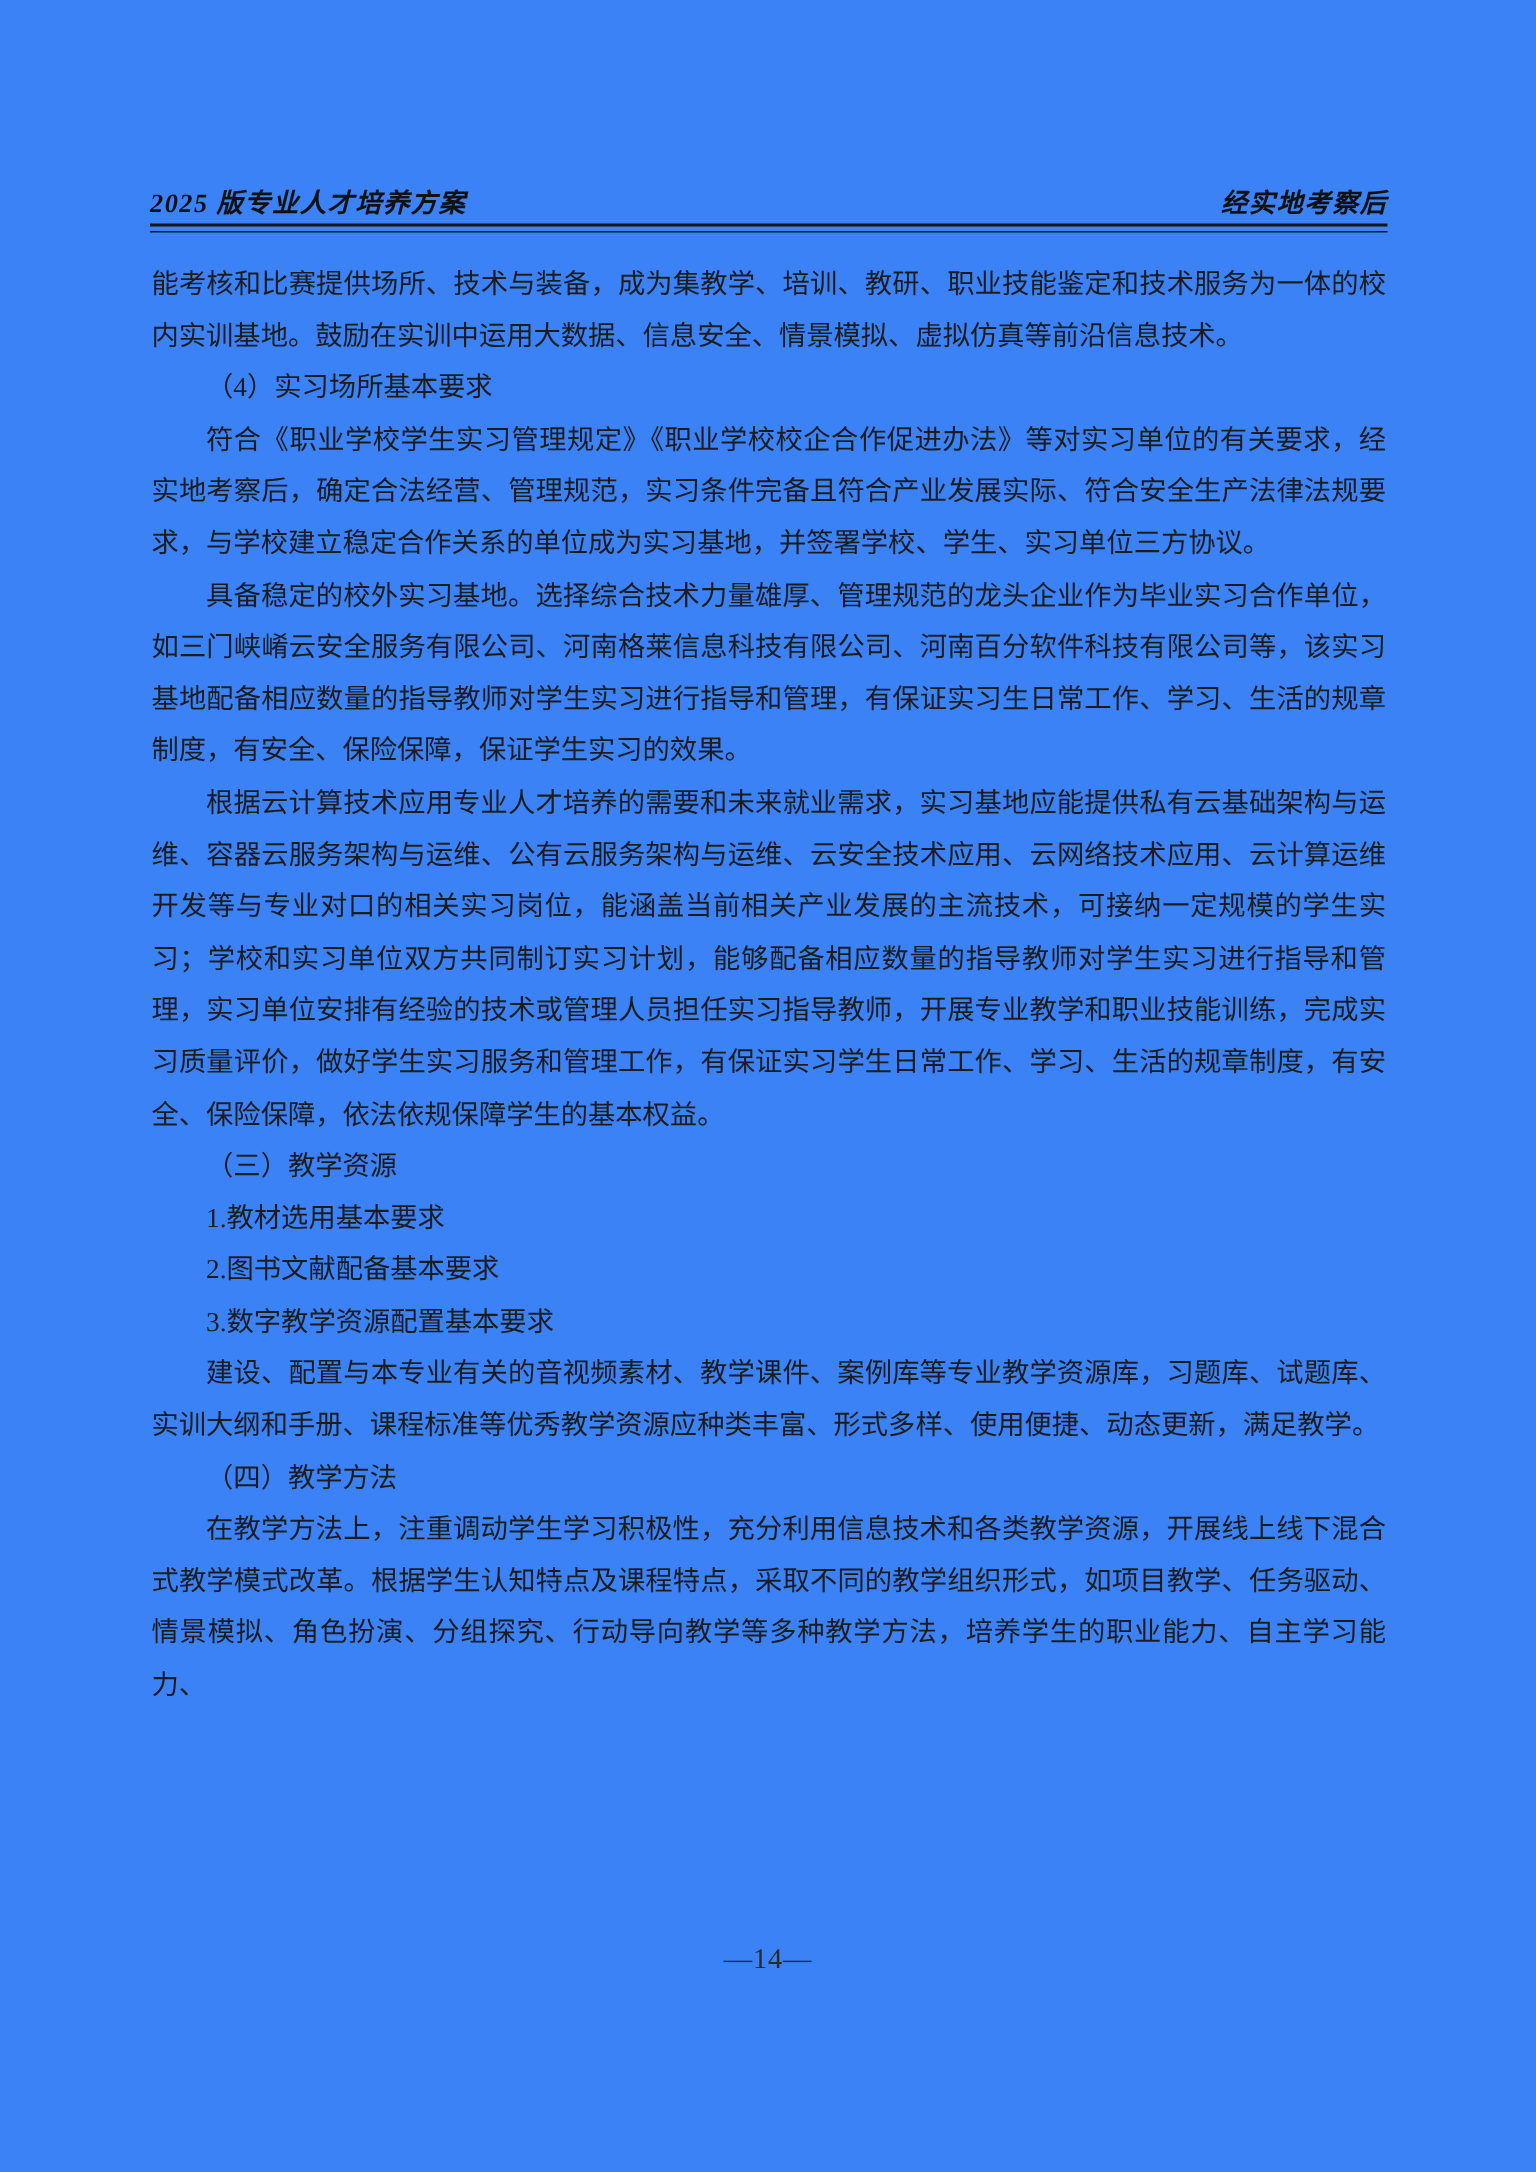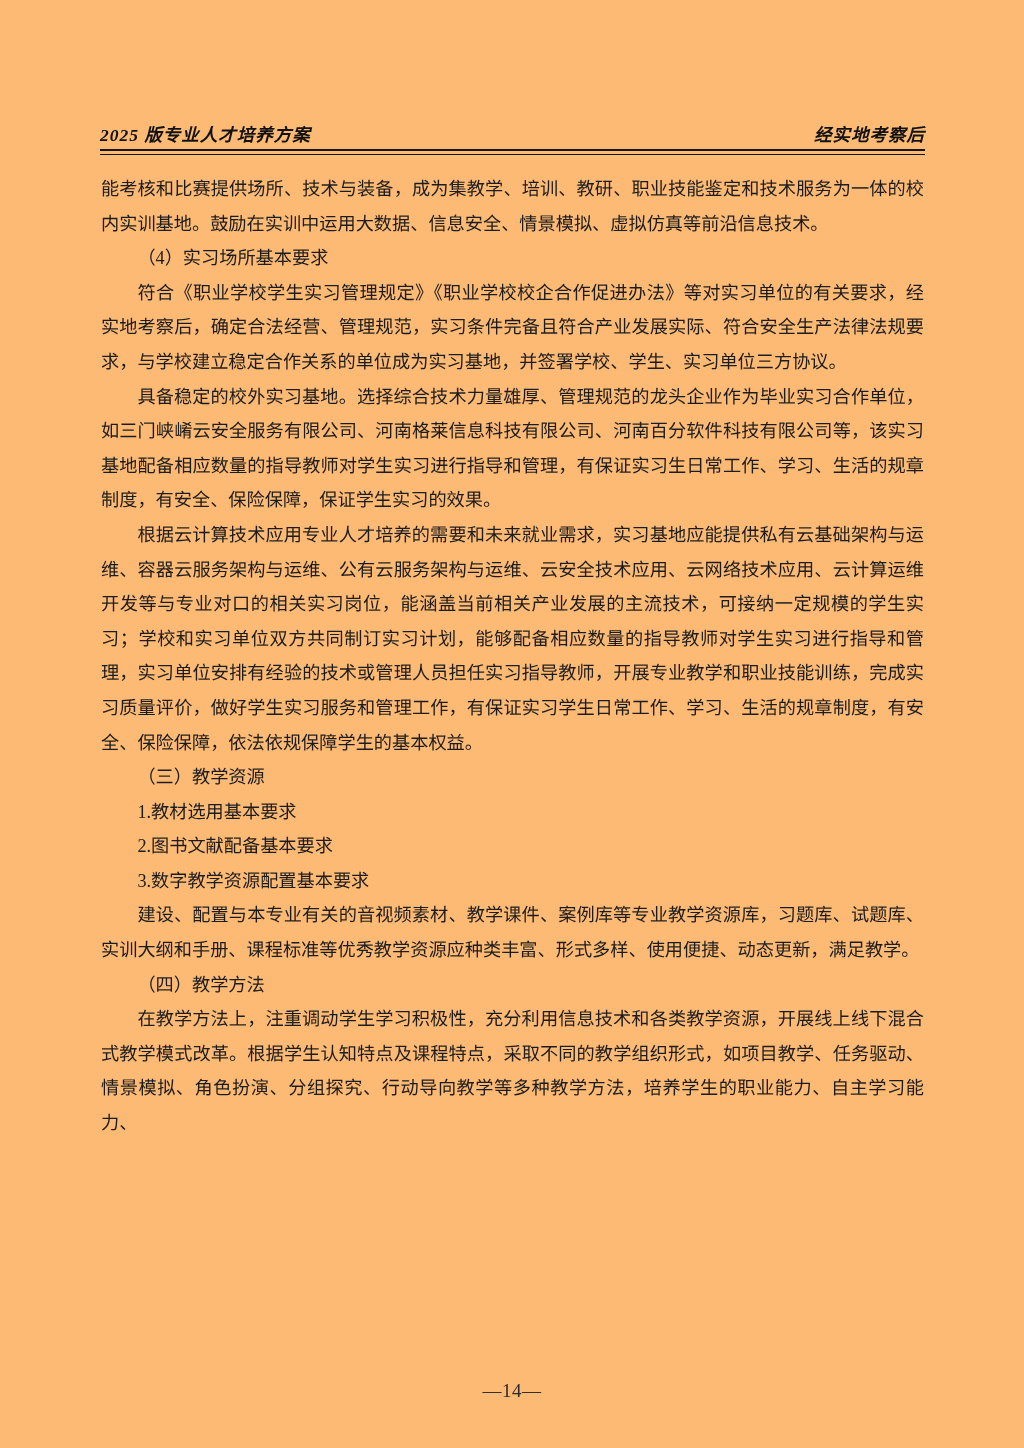--- a/index.html
+++ b/index.html
@@ -4,21 +4,21 @@
 <style>
   html, body {
     margin: 0;
     padding: 0;
     background: #ffffff;
   }
   .page {
     position: relative;
     width: 1024px;
     height: 1448px;
-    background: #fdba74;
+    background: #3b82f6;
     font-family: "Liberation Serif", "DejaVu Serif", serif;
     color: #1c1c1c;
     overflow: hidden;
   }
   .page-header {
     position: absolute;
     left: 100px;
     right: 99px;
     top: 121px;
     display: flex;
@@ -56,21 +56,21 @@
   .doc-body p.indent {
     text-indent: 2em;
   }
   .doc-body p.no-indent {
     text-indent: 0;
   }
   .page-footer {
     position: absolute;
     left: 0;
     right: 0;
-    top: 1380px;
+    top: 1296px;
     text-align: center;
     font-size: 19px;
     color: #2a2a2a;
     letter-spacing: 0.5px;
   }
 </style>
 </head>
 <body>
 
 <div class="page">

